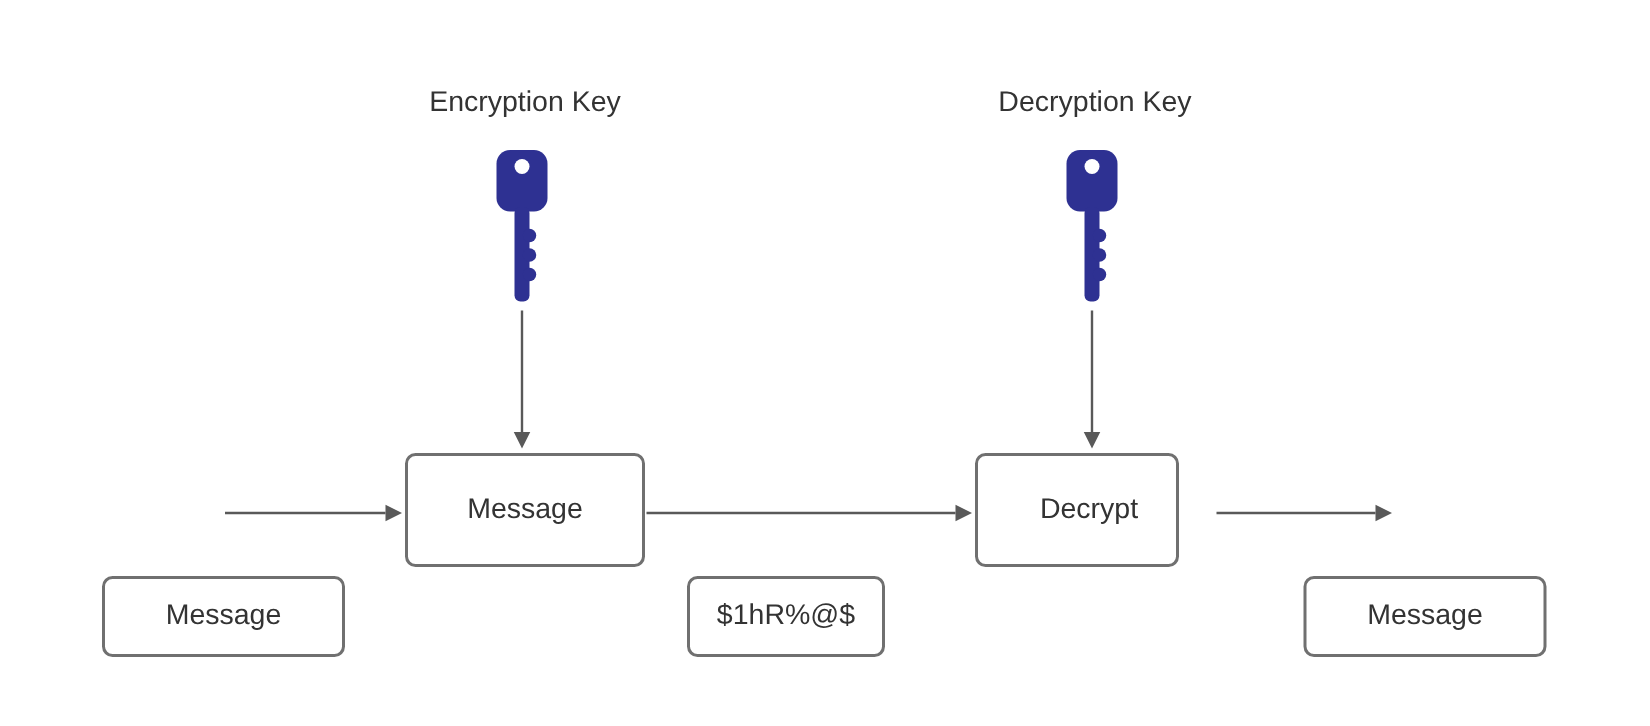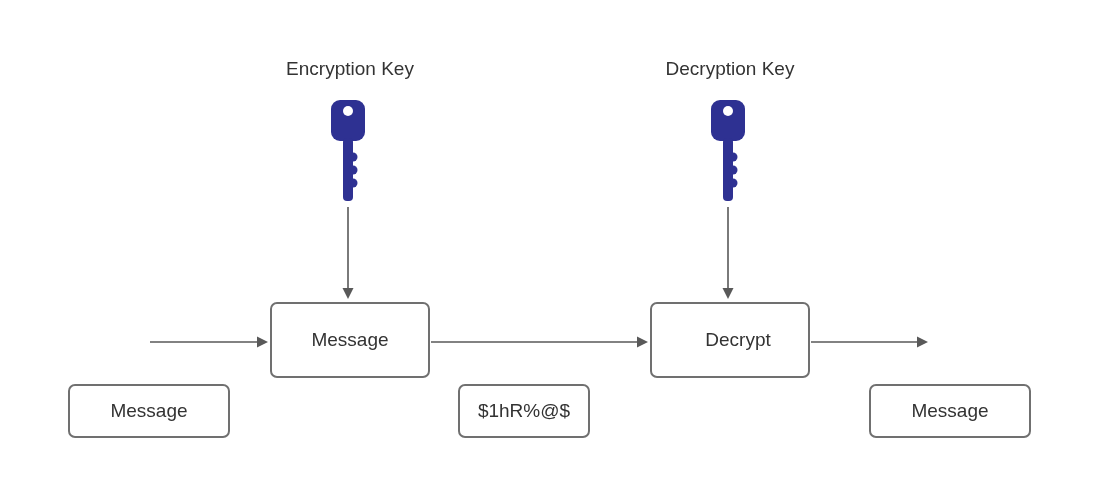--- a/index.html
+++ b/index.html
@@ -47,21 +47,21 @@
     display: flex;
     align-items: center;
     justify-content: center;
     background: var(--background);
     border: 2px solid var(--box-border);
     border-radius: 7px;
     font-size: 19px;
     color: var(--text);
   }
   #encrypt-box { left: 270px; top: 302px; width: 160px; height: 76px; }
-  #decrypt-box { left: 650px; top: 302px; width: 160px; height: 76px; padding-left: 16px; }
+  #decrypt-box { left: 650px; top: 302px; width: 136px; height: 76px; padding-left: 16px; }
   #message-in-box  { left: 68px;  top: 384px; width: 162px; height: 54px; }
   #ciphertext-box  { left: 458px; top: 384px; width: 132px; height: 54px; }
   #message-out-box { left: 869px; top: 384px; width: 162px; height: 54px; }
 </style>
 </head>
 <body>
 
 <div class="canvas">
 
   <div class="top-label" id="enc-key-label">Encryption Key</div>

